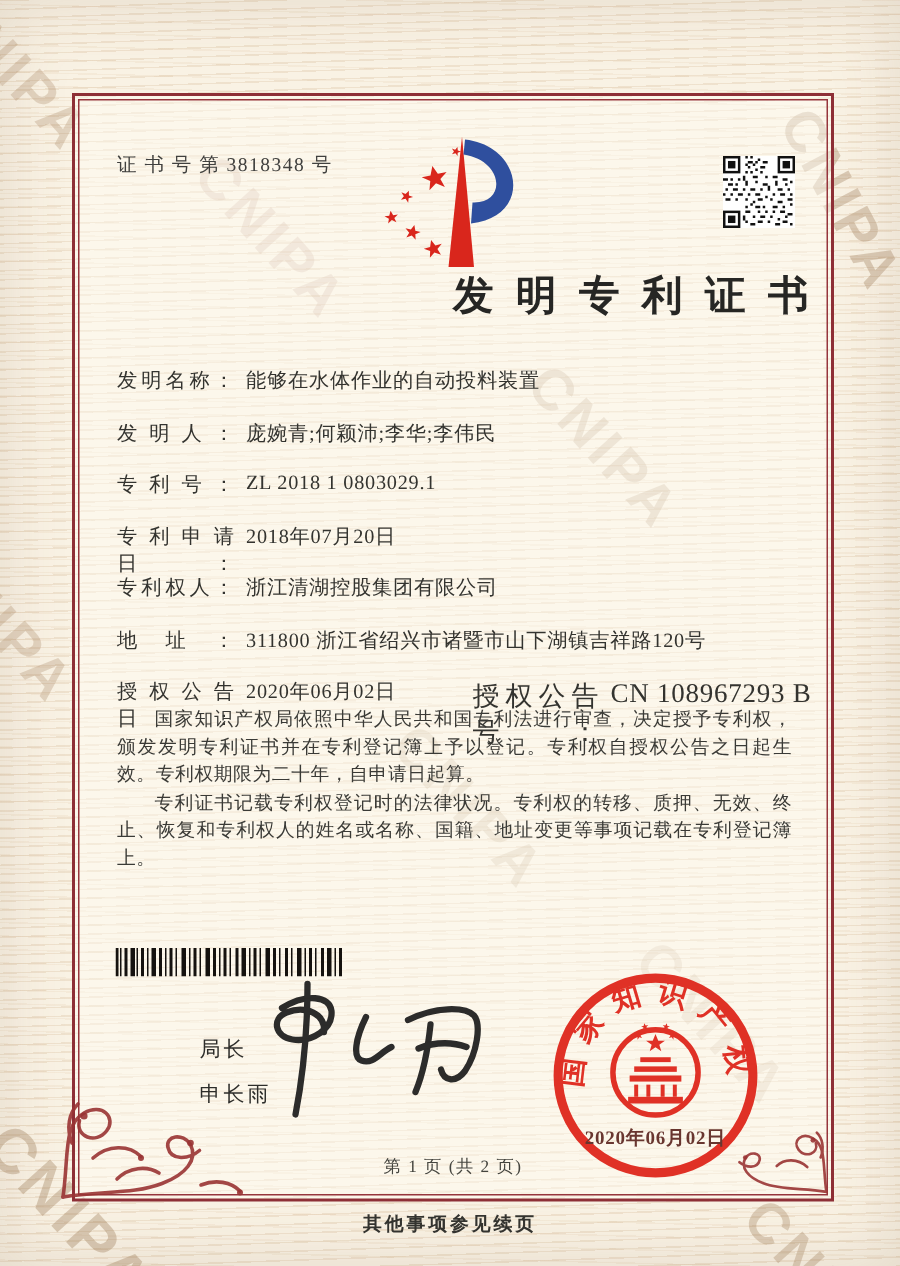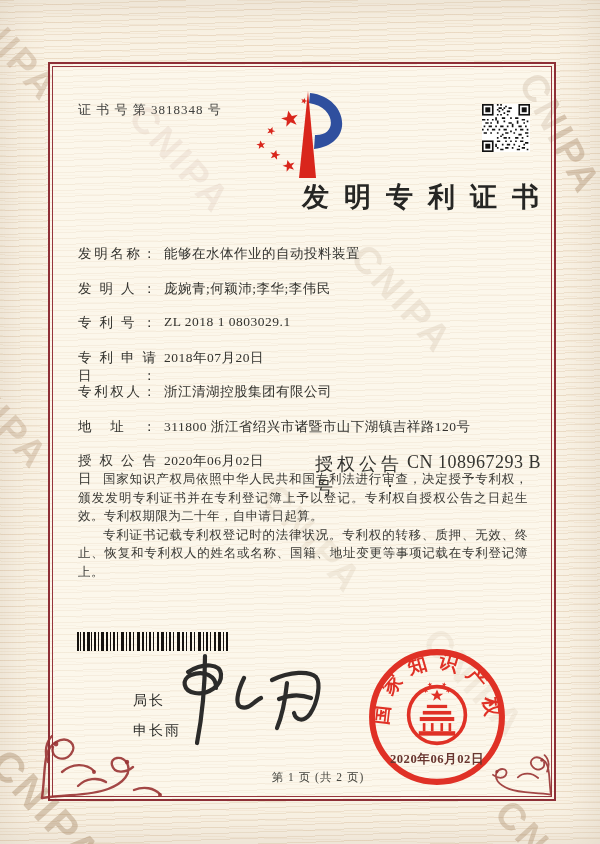--- a/index.html
+++ b/index.html
@@ -40,21 +40,21 @@
   .grant-pair{position:absolute;left:265px;top:388px;height:34.5px;display:flex;
     font-size:18px;color:#33332f;}
   .grant-pair .flabel{width:84px;flex:0 0 84px;}
   .paras{position:absolute;left:28px;top:406px;width:450px;font-size:12.5px;line-height:18.5px;
     color:#3a3a36;text-align:justify;}
   .paras p{margin:0;text-indent:2em;letter-spacing:.4px;}
   .barcode{position:absolute;left:27px;top:568px;}
   .officer{position:absolute;left:38px;top:622px;font-size:14px;color:#2d2d2a;line-height:30px;letter-spacing:2px;margin-left:45px;}
   .signature{position:absolute;left:110px;top:586px;}
   .seal{position:absolute;left:316px;top:582px;opacity:.93;}
-  .pagenum{position:absolute;left:16px;top:706px;width:100%;text-align:center;
+  .pagenum{position:absolute;left:0;top:706px;width:100%;text-align:center;
     font-size:11.5px;color:#45453f;letter-spacing:1px;font-family:Liberation Serif, serif;}
   .footer-note{position:absolute;left:0;top:808px;width:100%;text-align:center;
     font-size:12.5px;color:#33332f;letter-spacing:2px;font-weight:600;}
   .orn{position:absolute;pointer-events:none;}
   .orn-bl{left:34px;top:698px;}
   .orn-br{left:472px;top:726px;}
 </style>
 </head>
 <body>
 
@@ -275,13 +275,14 @@
         <path d="M28,74 C38,65 52,65 60,73"></path>
         <path d="M14,64 C10,54 12,44 18,38"></path>
       </g>
       <g fill="#9a3434" opacity="0.9">
         <circle cx="22" cy="46" r="2.6"></circle>
           <circle cx="93" cy="64" r="2.4"></circle>
       </g>
     </g>
   </svg>
 
+  <div class="footer-note">其他事项参见续页</div>
 </div>
 
 </body></html>

